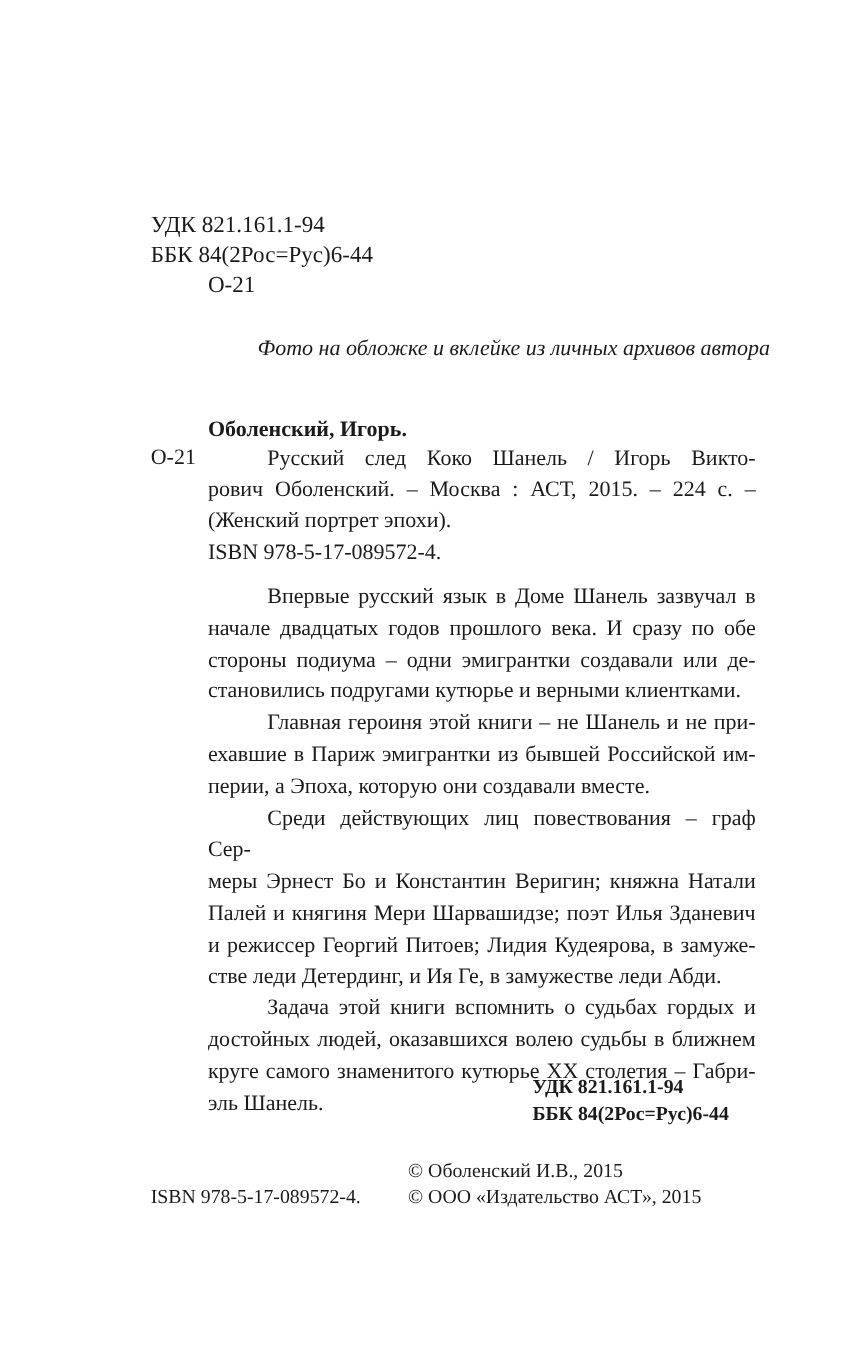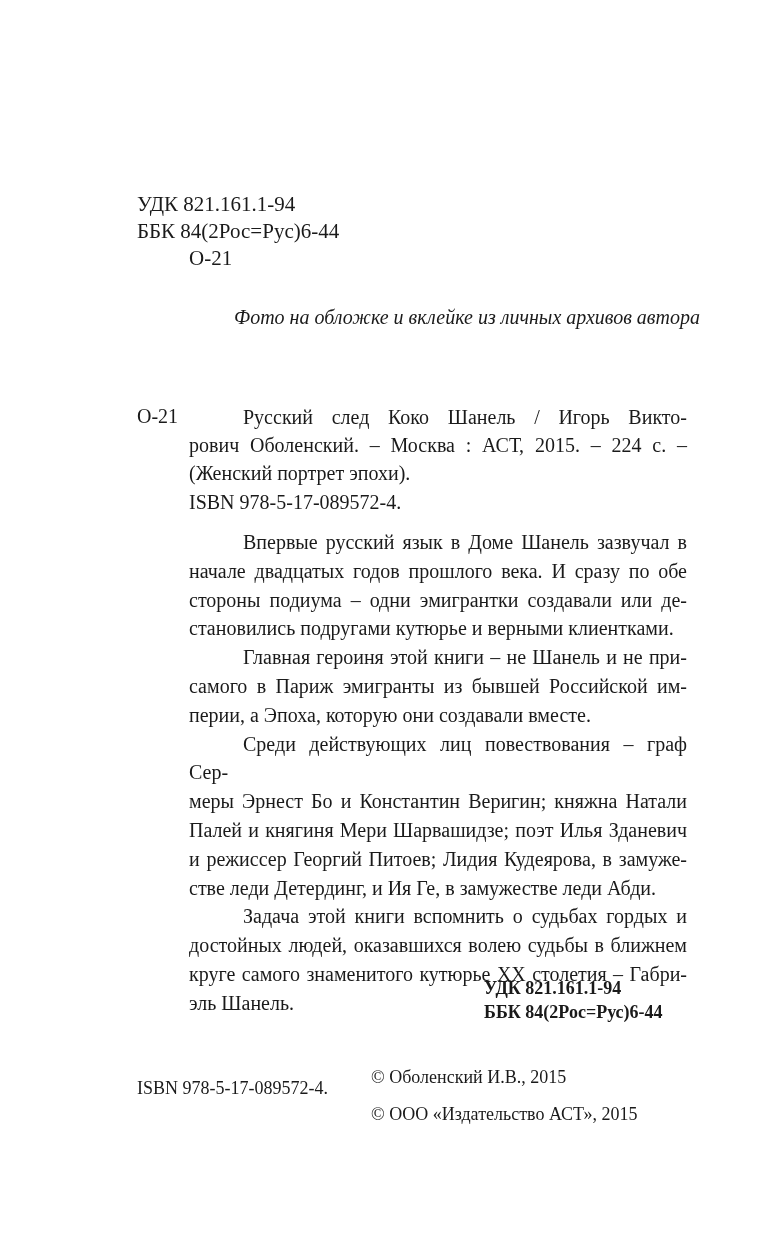--- a/index.html
+++ b/index.html
@@ -104,56 +104,57 @@
     .footer-isbn {
       left: 137px; top: 1076px;
       font-size: 18px;
       line-height: 24px;
     }
     .copyrights {
       left: 371px; top: 1052px;
       font-size: 18px;
       line-height: 24px;
     }
-    .copyrights .line { display: block; margin-top: 13px; }
+    .copyrights .line { display: block; }
   </style>
 </head>
 <body>
 
 <div class="page">
 
   <div class="abs class-block">
     <span class="line">УДК 821.161.1-94</span>
     <span class="line">ББК 84(2Рос=Рус)6-44</span>
     <span class="line indent">О-21</span>
   </div>
 
   <div class="abs credit">
     <div>Фото на обложке и вклейке из личных архивов автора</div>
   </div>
 
+  <div class="abs author">Оболенский, Игорь.</div>
 
   <div class="abs code-left">О-21</div>
 
   <div class="abs biblio">
     <span class="jl first">Русский след Коко Шанель / Игорь Викто-</span>
     <span class="jl">рович Оболенский. – Москва : АСТ, 2015. – 224 с. –</span>
     <span class="jl last">(Женский портрет эпохи).</span>
   </div>
 
   <div class="abs isbn-mid">ISBN 978-5-17-089572-4.</div>
 
   <div class="abs annotation">
     <span class="jl para-first">Впервые русский язык в Доме Шанель зазвучал в</span>
     <span class="jl">начале двадцатых годов прошлого века. И сразу по обе</span>
     <span class="jl">стороны подиума – одни эмигрантки создавали или де-</span>
     <span class="jl last">становились подругами кутюрье и верными клиентками.</span>
 
     <span class="jl para-first">Главная героиня этой книги – не Шанель и не при-</span>
-    <span class="jl">самого в Париж эмигранты из бывшей Российской им-</span>
+    <span class="jl">ехавшие в Париж эмигрантки из бывшей Российской им-</span>
     <span class="jl last">перии, а Эпоха, которую они создавали вместе.</span>
 
     <span class="jl para-first">Среди действующих лиц повествования – граф Сер-</span>
     <span class="jl">меры Эрнест Бо и Константин Веригин; княжна Натали</span>
     <span class="jl">Палей и княгиня Мери Шарвашидзе; поэт Илья Зданевич</span>
     <span class="jl">и режиссер Георгий Питоев; Лидия Кудеярова, в замуже-</span>
     <span class="jl last">стве леди Детердинг, и Ия Ге, в замужестве леди Абди.</span>
 
     <span class="jl para-first">Задача этой книги вспомнить о судьбах гордых и</span>
     <span class="jl">достойных людей, оказавшихся волею судьбы в ближнем</span>

